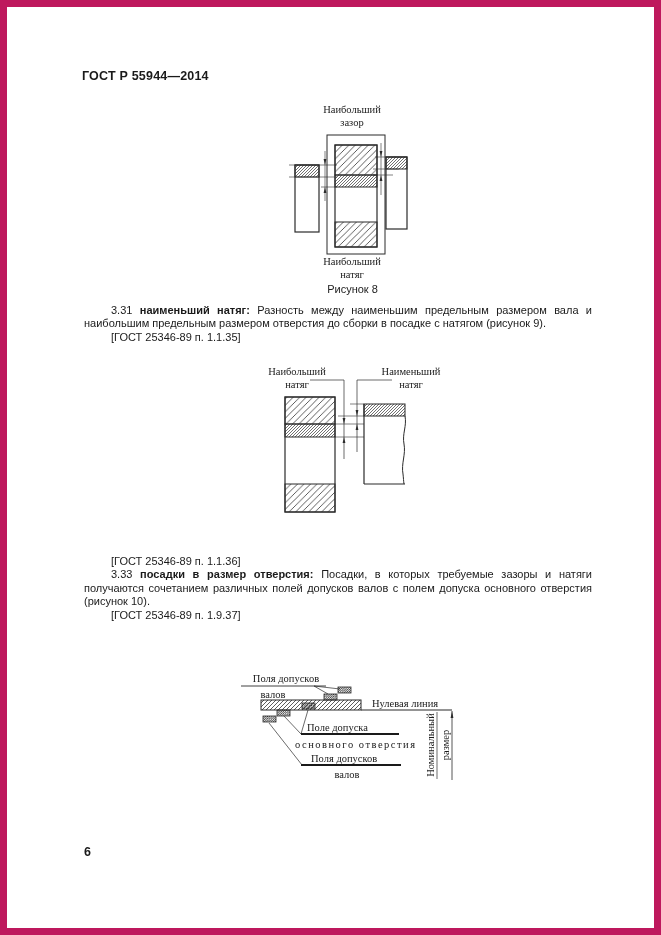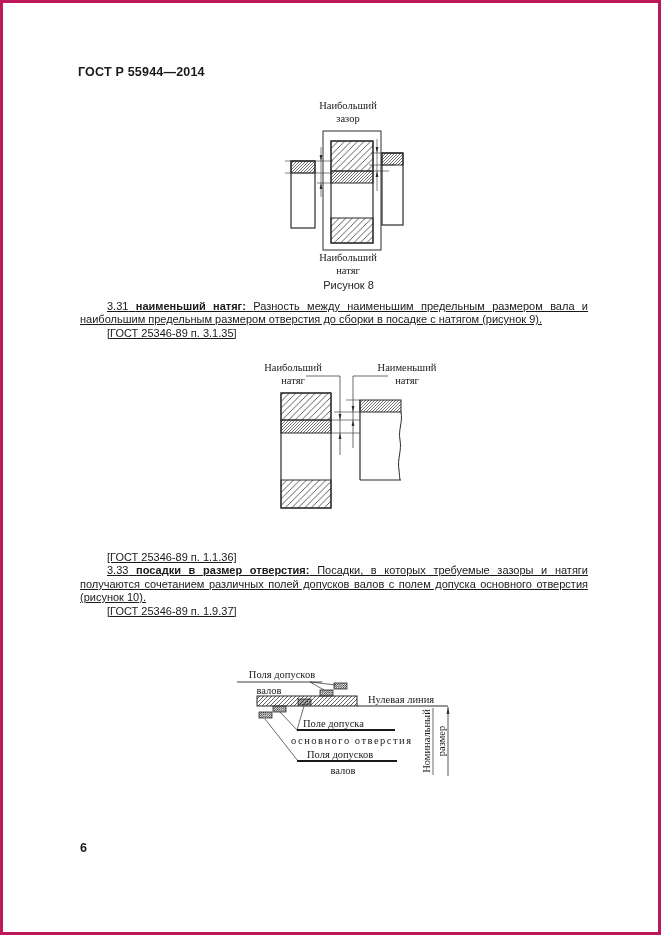--- a/index.html
+++ b/index.html
@@ -1,23 +1,23 @@
 <!DOCTYPE html>
 <html><head>
 <meta charset="utf-8">
 <style>
   html,body{margin:0;padding:0;background:#e8e8e8;}
   .page{
     position:relative;width:661px;height:935px;margin:0 auto;
-    background:#ffffff;border:3px solid #be185d;box-sizing:border-box;
+    background:#ffffff;border:7px solid #be185d;box-sizing:border-box;
     font-family:"Liberation Sans",sans-serif;color:#1a1a1a;overflow:hidden;
   }
   .abs{position:absolute;}
   .doc-header{left:75px;top:62px;font-size:12.5px;font-weight:bold;letter-spacing:.2px;}
-  .body-text{left:77px;width:508px;font-size:11px;line-height:13.4px;text-align:justify;text-decoration:underline;}
+  .body-text{left:77px;width:508px;font-size:11px;line-height:13.4px;text-align:justify;}
   .para{margin:0;text-indent:27px;}
   .para b{font-weight:bold;}
   .ref-line{margin:0 0 0 27px;text-indent:0;text-align:left;}
   .caption{left:0;width:661px;padding-left:30px;box-sizing:border-box;text-align:center;font-size:11px;color:#222;}
   .page-num{left:77px;top:838px;font-size:12.5px;font-weight:bold;}
   svg text{font-family:"Liberation Serif",serif;font-size:10.5px;fill:#1a1a1a;}
   svg{display:block;}
 </style>
 </head>
 <body>
@@ -78,21 +78,21 @@
       <polygon points="114.6,82 117.4,82 116,76" fill="#2b2b2b"></polygon>
 
       <text x="87" y="166" text-anchor="middle">Наибольший</text>
       <text x="87" y="179" text-anchor="middle">натяг</text>
     </svg>
   </div>
   <div class="abs caption" style="top:276px;">Рисунок 8</div>
 
   <div class="abs body-text" style="top:297px;">
     <p class="para"><span>3.31</span> <b>наименьший натяг:</b> <span>Разность между наименьшим предельным размером вала и наибольшим предельным размером отверстия до сборки в посадке с натягом (рисунок 9).</span></p>
-    <p class="para ref-line">[ГОСТ 25346-89 п. 3.1.35]</p>
+    <p class="para ref-line">[ГОСТ 25346-89 п. 1.1.35]</p>
   </div>
 
   <div class="abs" style="left:235px;top:357px;">
     <svg width="230" height="160" viewBox="0 0 230 160">
       <defs>
         <pattern id="w9" width="6.5" height="6.5" patternUnits="userSpaceOnUse">
           <path d="M-1,7.5 L7.5,-1" stroke="#333" stroke-width="0.8" fill="none"></path>
         </pattern>
         <pattern id="d9" width="3" height="3" patternUnits="userSpaceOnUse">
           <path d="M-1,4 L4,-1" stroke="#333" stroke-width="0.7" fill="none"></path>

